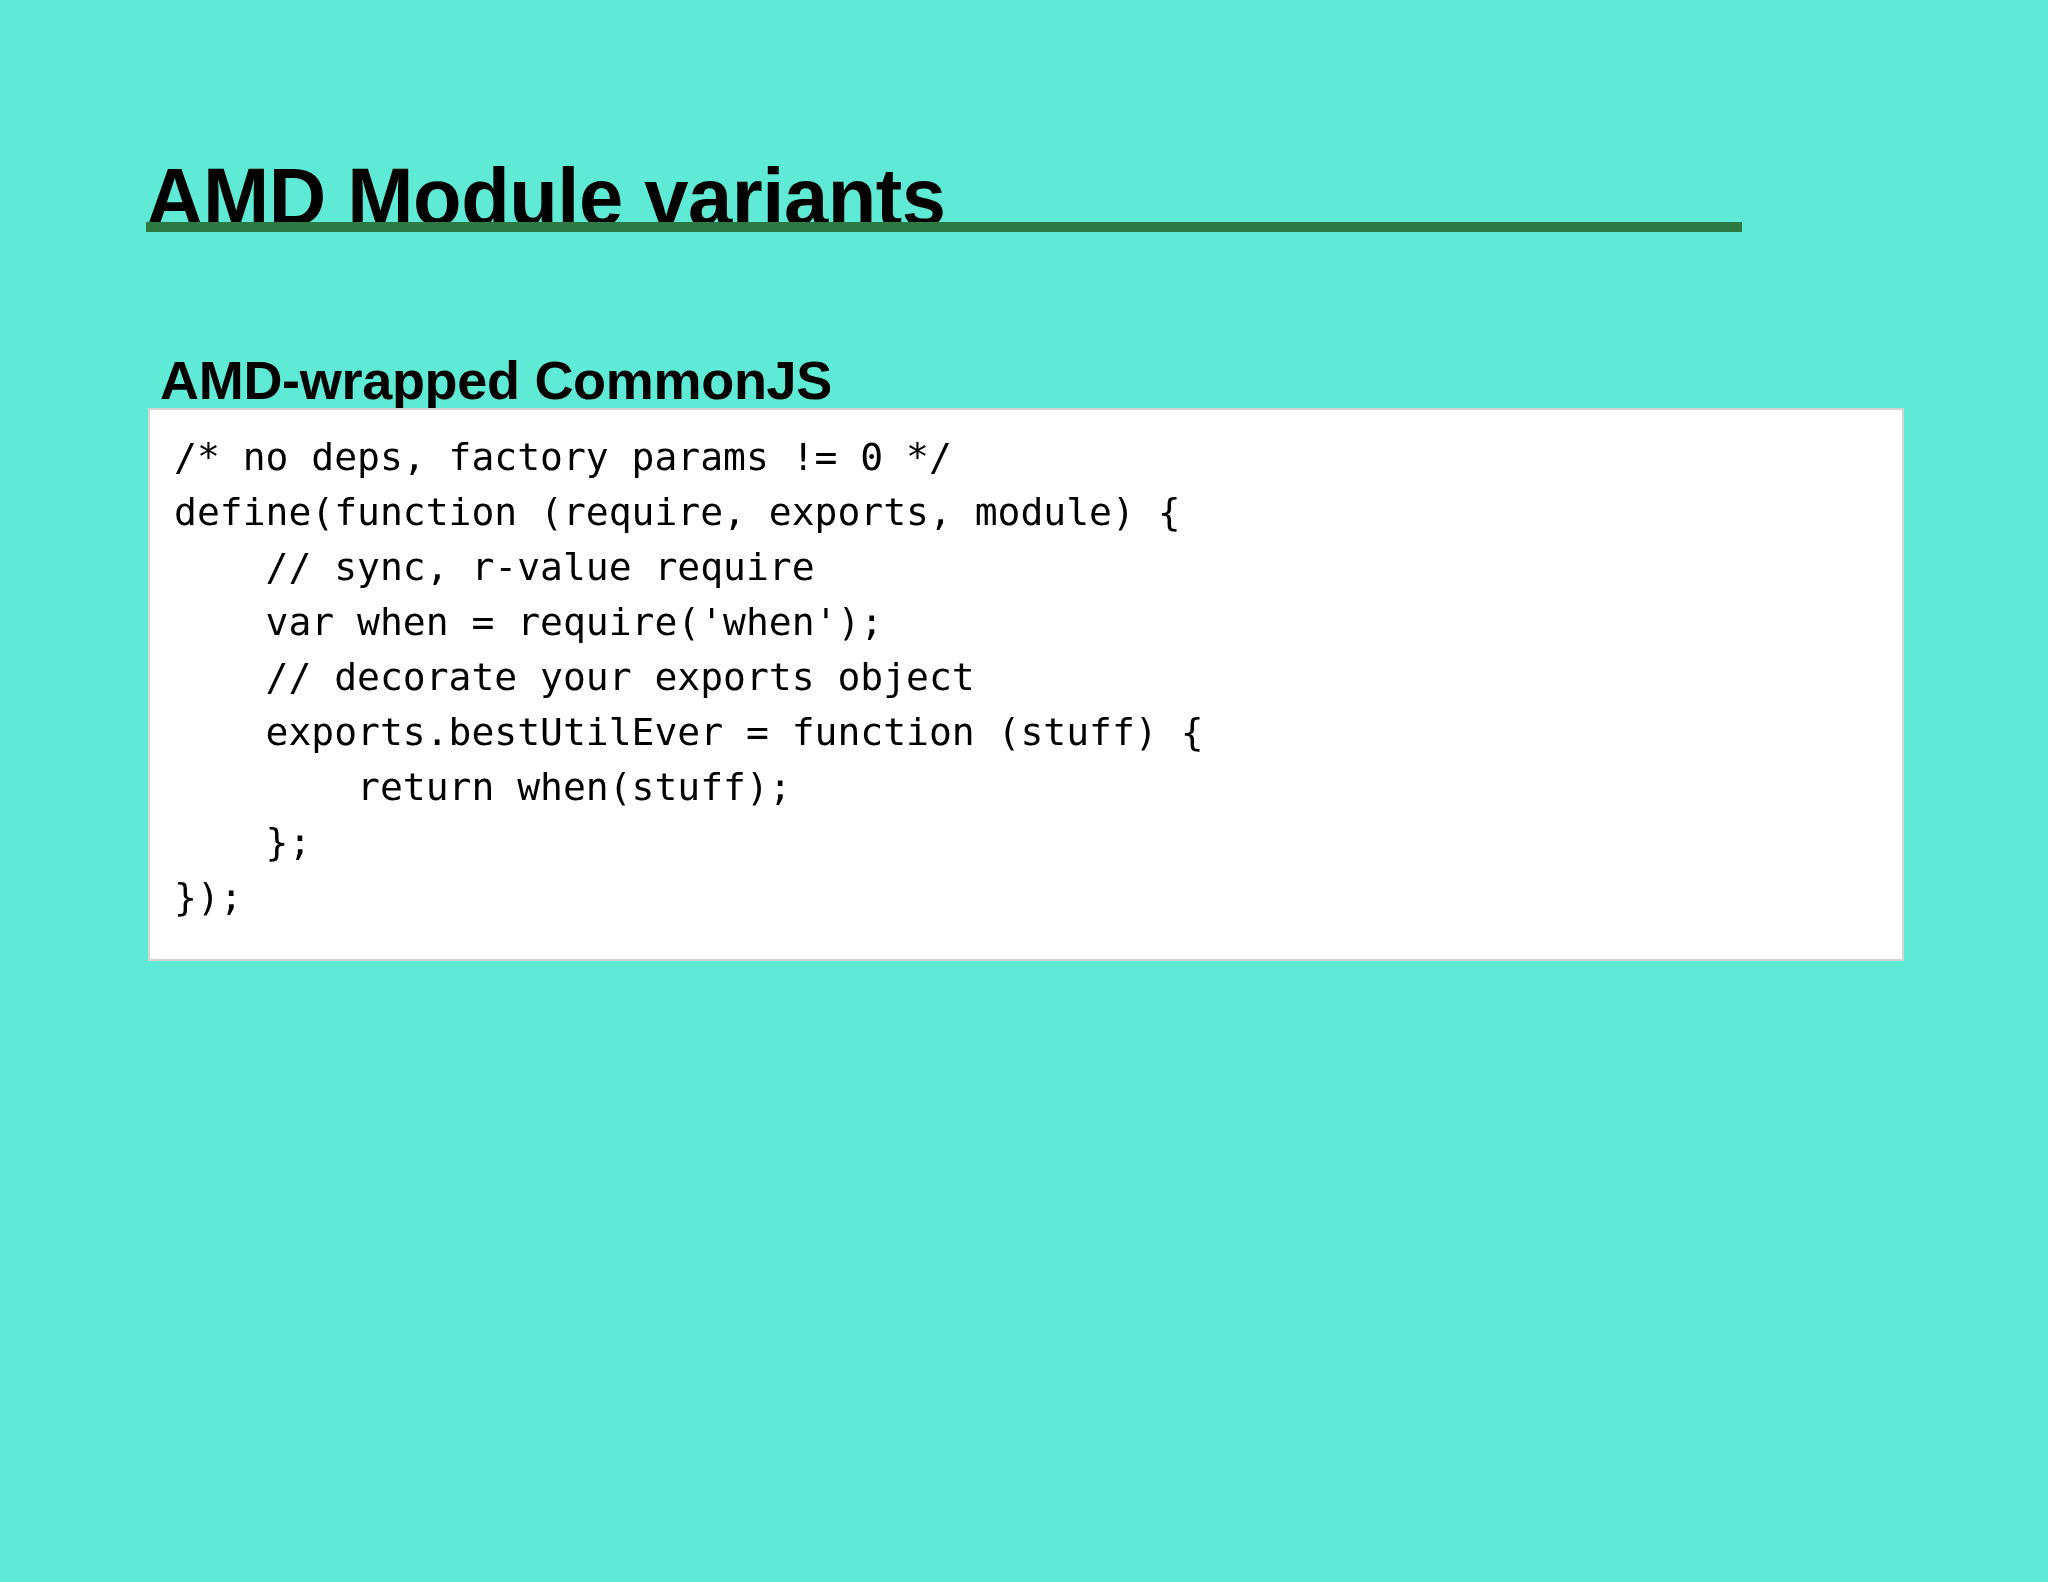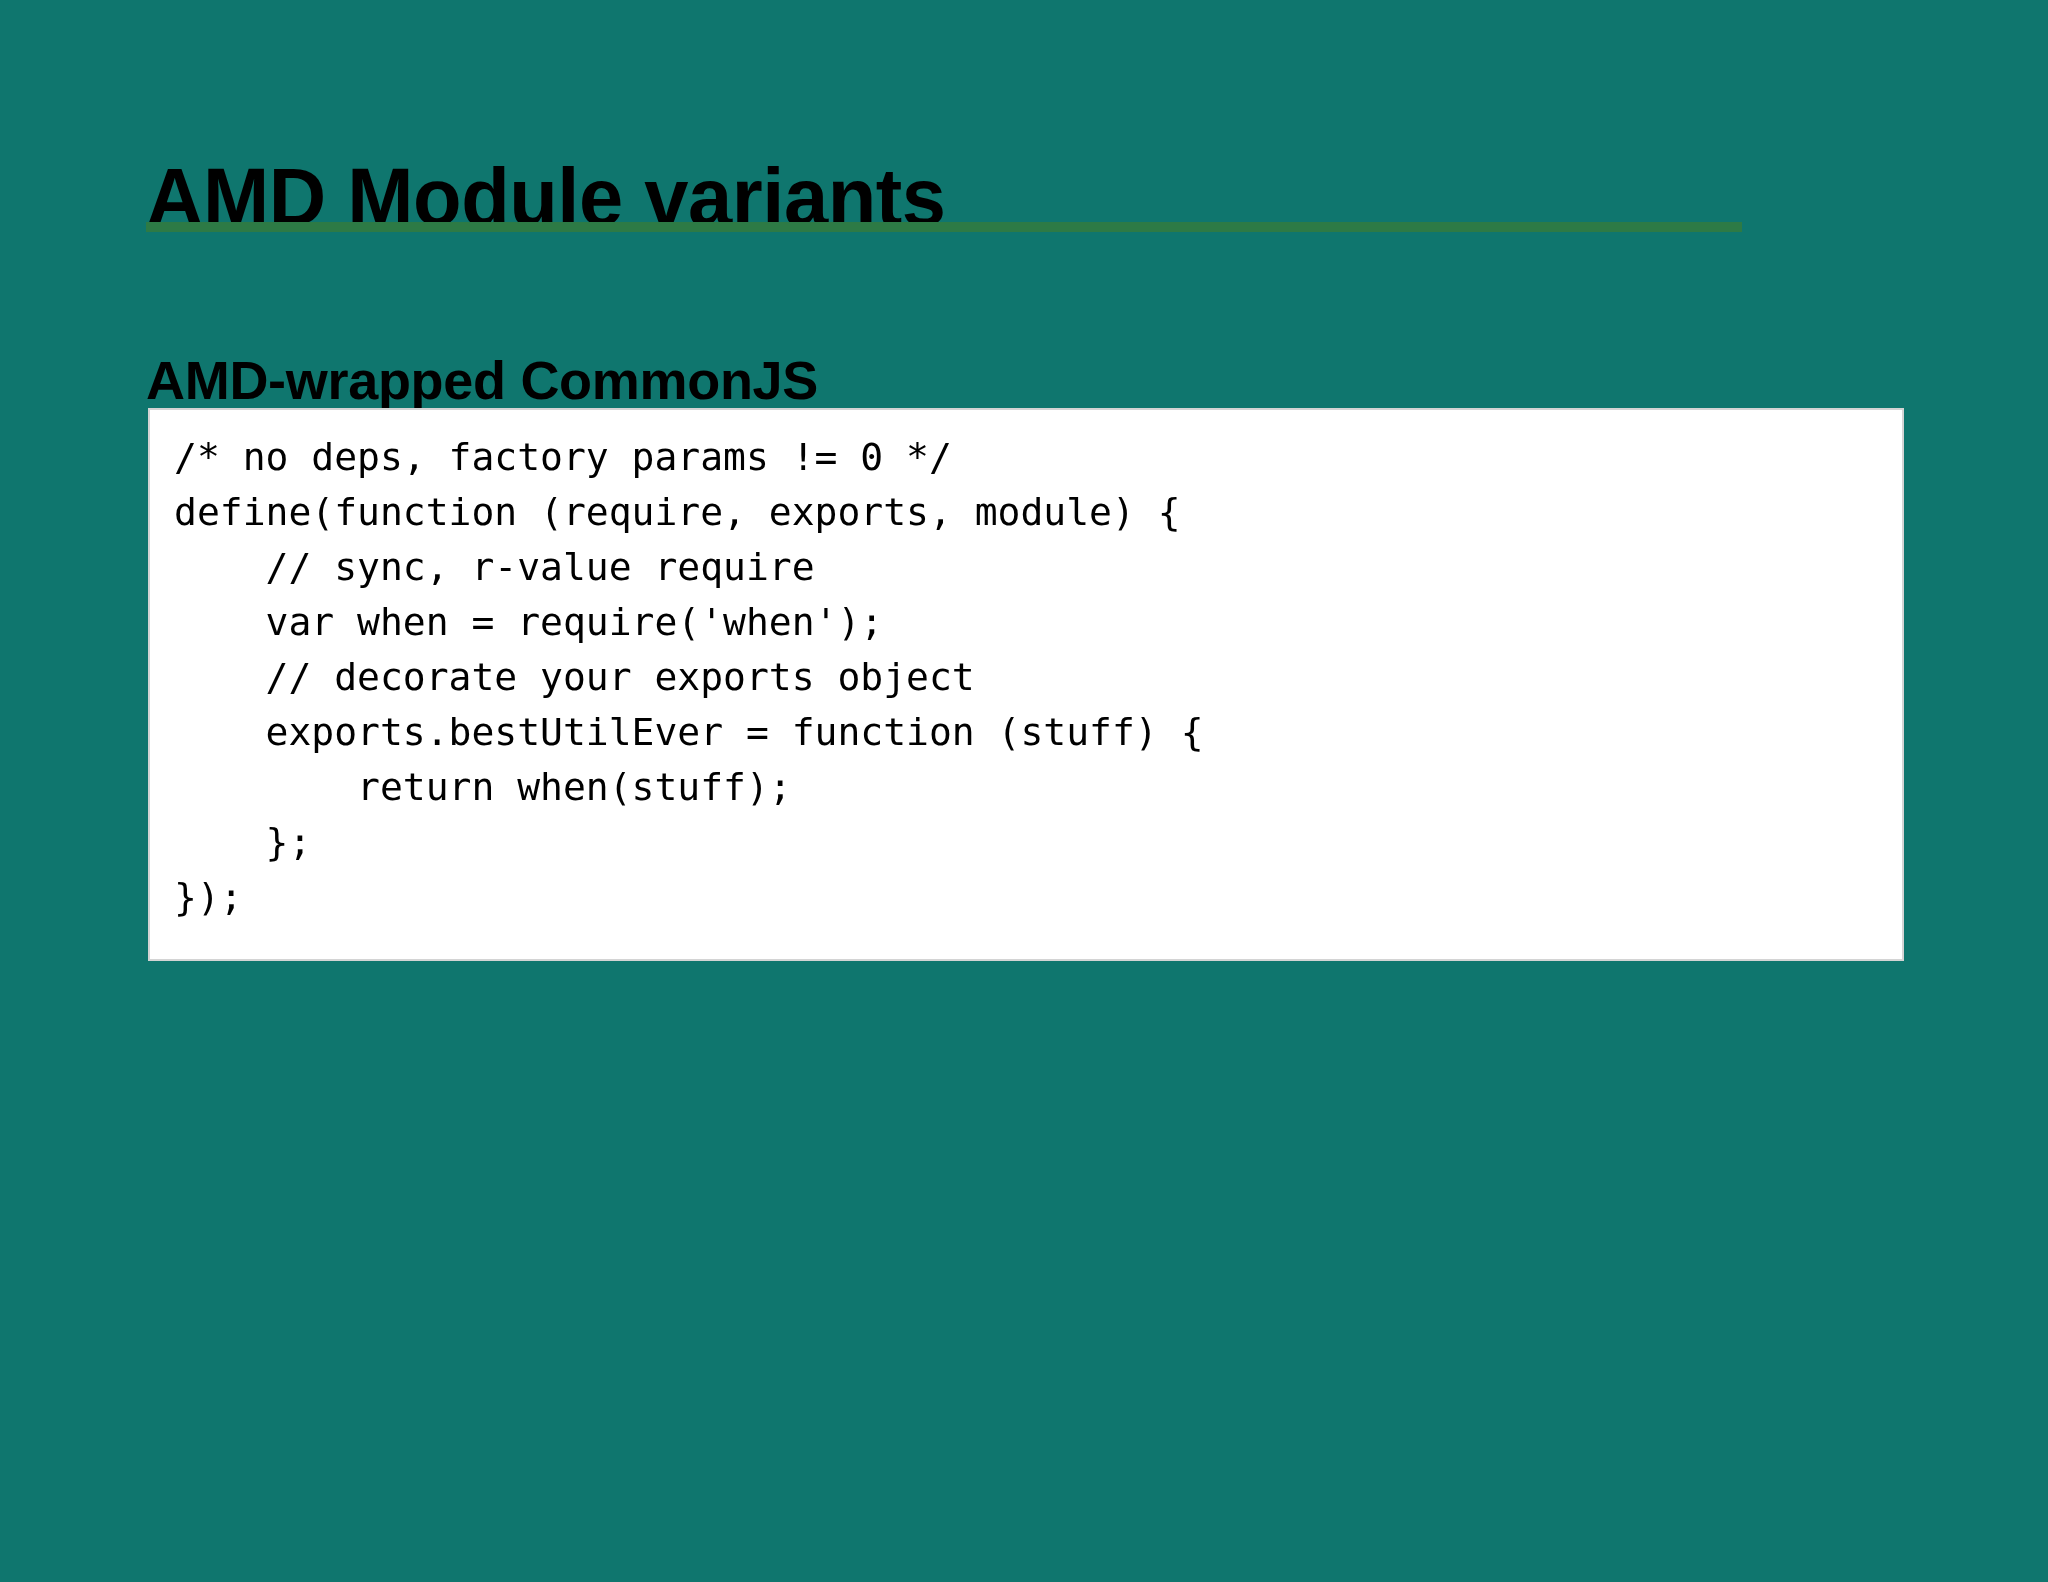--- a/index.html
+++ b/index.html
@@ -12,21 +12,21 @@
     height: 1582px;
     font-family: "Liberation Sans", sans-serif;
     -webkit-font-smoothing: antialiased;
     overflow: hidden;
   }
 
   .slide {
     position: relative;
     width: 2048px;
     height: 1582px;
-    background: #0f766e;
+    background: #5eead4;
     box-sizing: border-box;
   }
 
   .slide-title {
     position: absolute;
     left: 146px;
     top: 92px;
     font-family: "Liberation Sans", sans-serif;
     font-weight: bold;
     font-size: 82px;
@@ -42,21 +42,21 @@
     position: absolute;
     left: 146px;
     top: 222px;
     width: 1596px;
     height: 10px;
     background: #2d7a45;
   }
 
   .section-heading {
     position: absolute;
-    left: 146px;
+    left: 160px;
     top: 302px;
     font-family: "Liberation Sans", sans-serif;
     font-weight: bold;
     font-size: 54px;
     line-height: 66px;
     letter-spacing: -0.3px;
     color: #000000;
     white-space: nowrap;
   }
 

